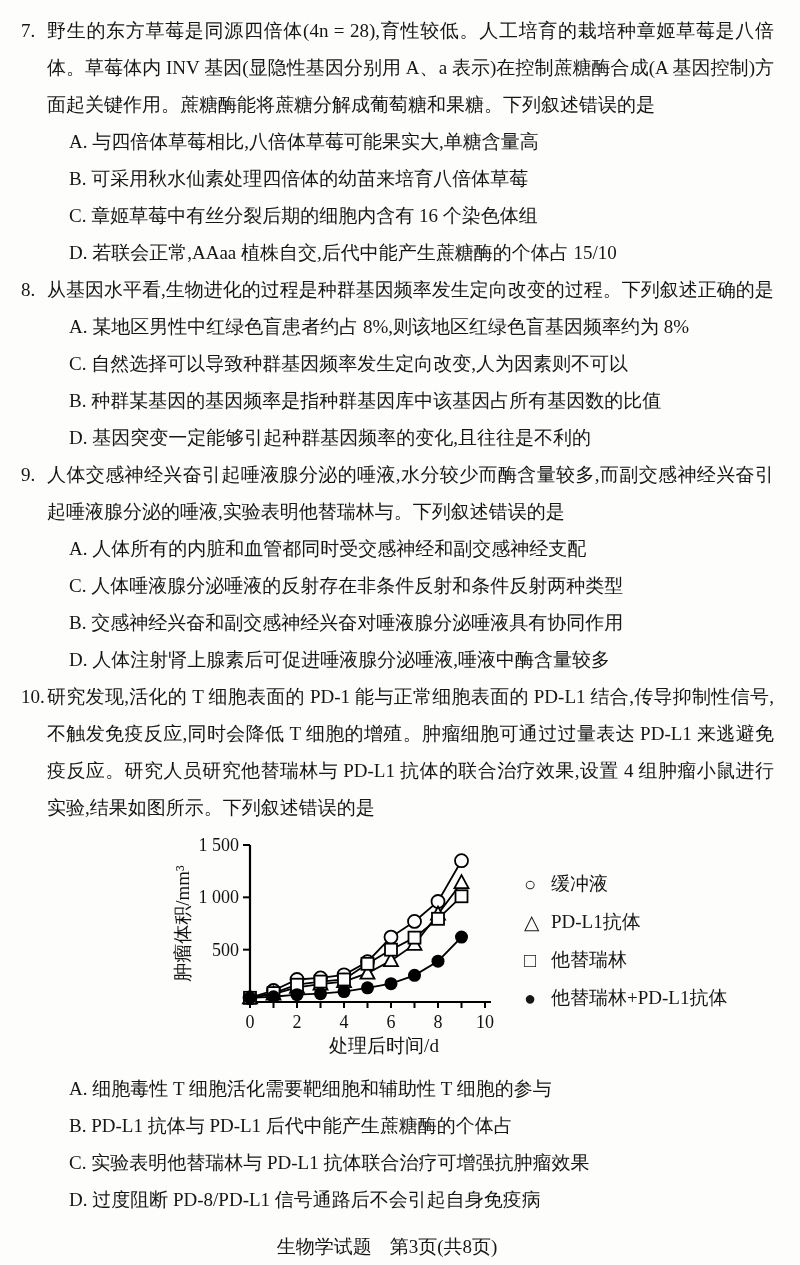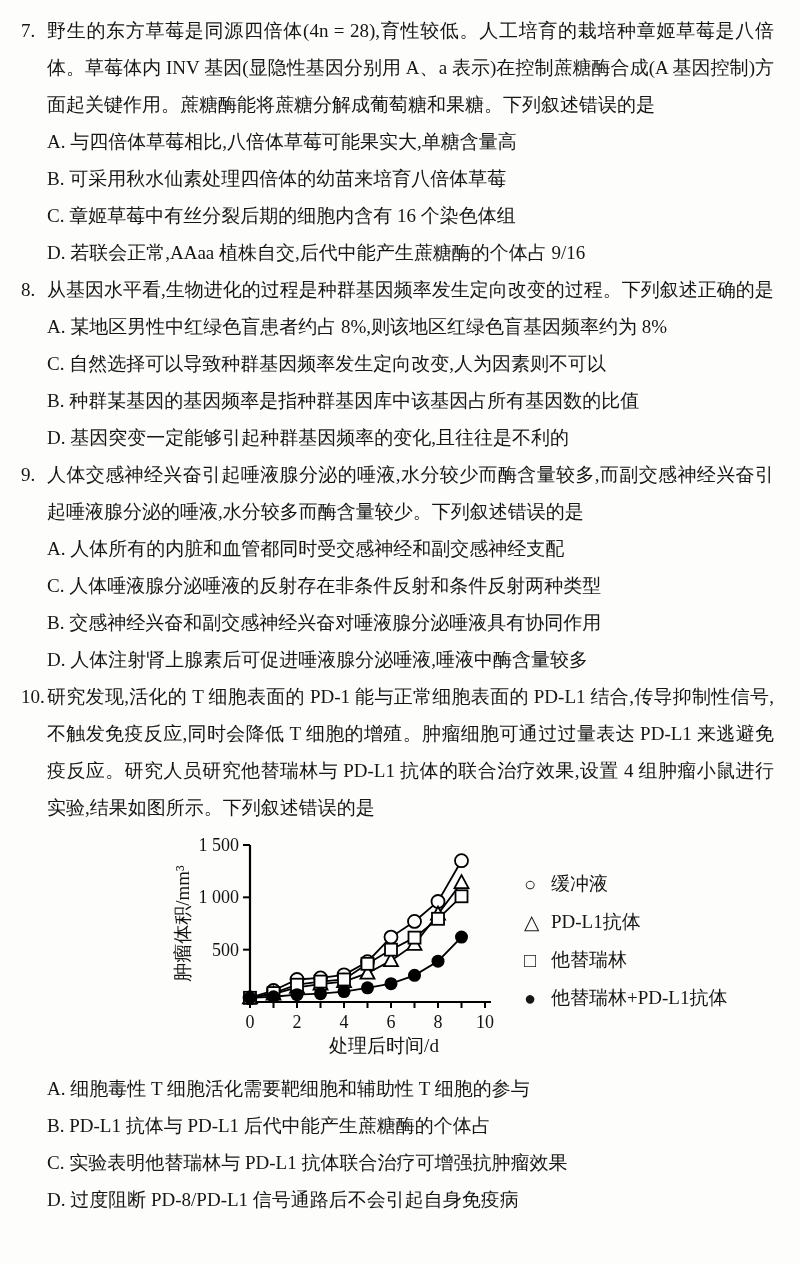--- a/index.html
+++ b/index.html
@@ -22,21 +22,21 @@
     position: relative;
     padding-left: 47px;
     text-align: justify;
   }
   .qnum {
     position: absolute;
     left: 21px;
     top: 0;
     width: 26px;
   }
-  .option { padding-left: 47px; }
+  .option { padding-left: 69px; }
 
   
   .chart-row {
     display: flex;
     margin: 6px 0 4px 172px;
     height: 234px;
   }
   .chart-svg { width: 340px; height: 234px; flex: none; }
   .chart-svg text {
     font-family: "Liberation Serif", "DejaVu Serif", serif;
@@ -69,36 +69,36 @@
 
 <div class="page">
 
   <div class="question">
     <div class="stem">
       <span class="qnum">7.</span><span>野生的东方草莓是同源四倍体(4n = 28),育性较低。人工培育的栽培种章姬草莓是八倍体。草莓体内 INV 基因(显隐性基因分别用 A、a 表示)在控制蔗糖酶合成(A 基因控制)方面起关键作用。蔗糖酶能将蔗糖分解成葡萄糖和果糖。下列叙述错误的是</span>
     </div>
     <div class="option">A. 与四倍体草莓相比,八倍体草莓可能果实大,单糖含量高</div>
     <div class="option">B. 可采用秋水仙素处理四倍体的幼苗来培育八倍体草莓</div>
     <div class="option">C. 章姬草莓中有丝分裂后期的细胞内含有 16 个染色体组</div>
-    <div class="option">D. 若联会正常,AAaa 植株自交,后代中能产生蔗糖酶的个体占 9/16</div>
+    <div class="option">D. 若联会正常,AAaa 植株自交,后代中能产生蔗糖酶的个体占 15/10</div>
   </div>
 
   <div class="question">
     <div class="stem">
       <span class="qnum">8.</span><span>从基因水平看,生物进化的过程是种群基因频率发生定向改变的过程。下列叙述正确的是</span>
     </div>
     <div class="option">A. 某地区男性中红绿色盲患者约占 8%,则该地区红绿色盲基因频率约为 8%</div>
     <div class="option">C. 自然选择可以导致种群基因频率发生定向改变,人为因素则不可以</div>
     <div class="option">B. 种群某基因的基因频率是指种群基因库中该基因占所有基因数的比值</div>
     <div class="option">D. 基因突变一定能够引起种群基因频率的变化,且往往是不利的</div>
   </div>
 
   <div class="question">
     <div class="stem">
-      <span class="qnum">9.</span><span>人体交感神经兴奋引起唾液腺分泌的唾液,水分较少而酶含量较多,而副交感神经兴奋引起唾液腺分泌的唾液,水分较多而酶含量较少。下列叙述错误的是</span>
+      <span class="qnum">9.</span><span>人体交感神经兴奋引起唾液腺分泌的唾液,水分较少而酶含量较多,而副交感神经兴奋引起唾液腺分泌的唾液,实验表明他替瑞林与。下列叙述错误的是</span>
     </div>
     <div class="option">A. 人体所有的内脏和血管都同时受交感神经和副交感神经支配</div>
     <div class="option">C. 人体唾液腺分泌唾液的反射存在非条件反射和条件反射两种类型</div>
     <div class="option">B. 交感神经兴奋和副交感神经兴奋对唾液腺分泌唾液具有协同作用</div>
     <div class="option">D. 人体注射肾上腺素后可促进唾液腺分泌唾液,唾液中酶含量较多</div>
   </div>
 
   <div class="question">
     <div class="stem">
       <span class="qnum">10.</span><span>研究发现,活化的 T 细胞表面的 PD-1 能与正常细胞表面的 PD-L1 结合,传导抑制性信号,不触发免疫反应,同时会降低 T 细胞的增殖。肿瘤细胞可通过过量表达 PD-L1 来逃避免疫反应。研究人员研究他替瑞林与 PD-L1 抗体的联合治疗效果,设置 4 组肿瘤小鼠进行实验,结果如图所示。下列叙述错误的是</span>
@@ -197,14 +197,17 @@
           </div>
         </div>
     </div>
 
     <div class="option">A. 细胞毒性 T 细胞活化需要靶细胞和辅助性 T 细胞的参与</div>
     <div class="option">B. PD-L1 抗体与 PD-L1 后代中能产生蔗糖酶的个体占</div>
     <div class="option">C. 实验表明他替瑞林与 PD-L1 抗体联合治疗可增强抗肿瘤效果</div>
     <div class="option">D. 过度阻断 PD-8/PD-L1 信号通路后不会引起自身免疫病</div>
   </div>
 
+  <div class="footer">
+    <span class="footer-title">生物学试题</span><span>第3页(共8页)</span>
+  </div>
 
 </div>
 
 </body></html>

